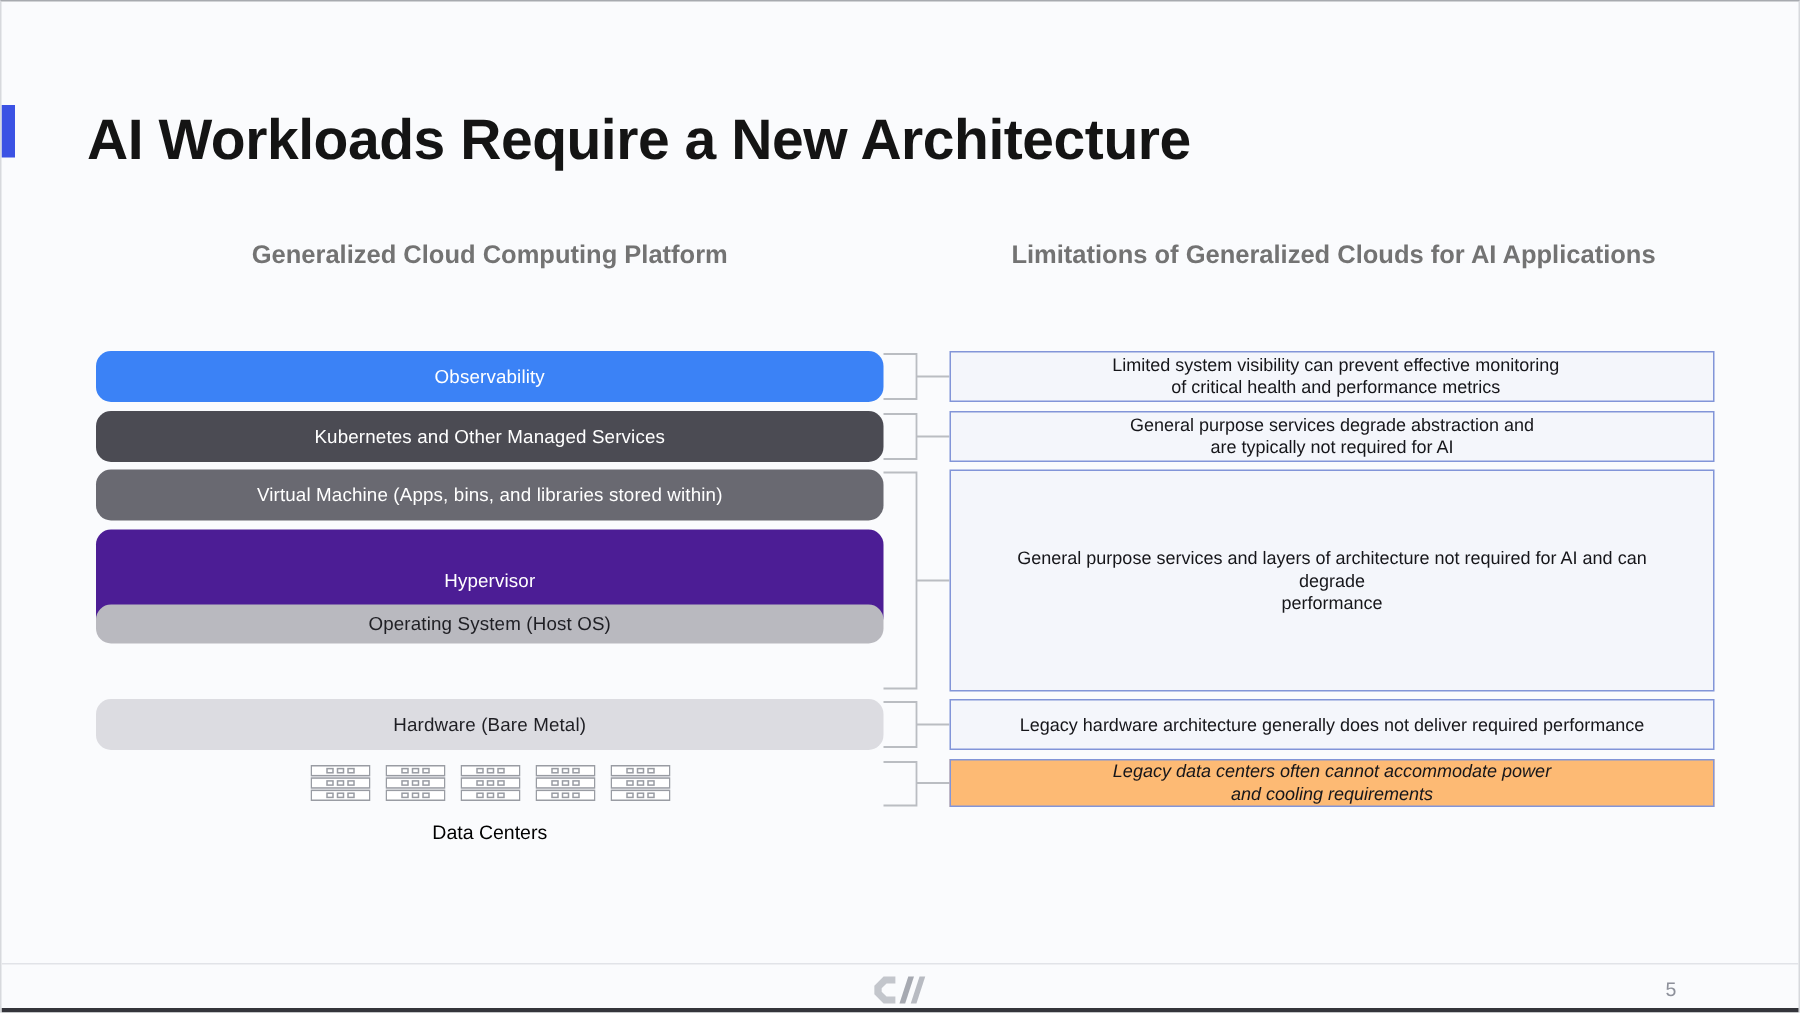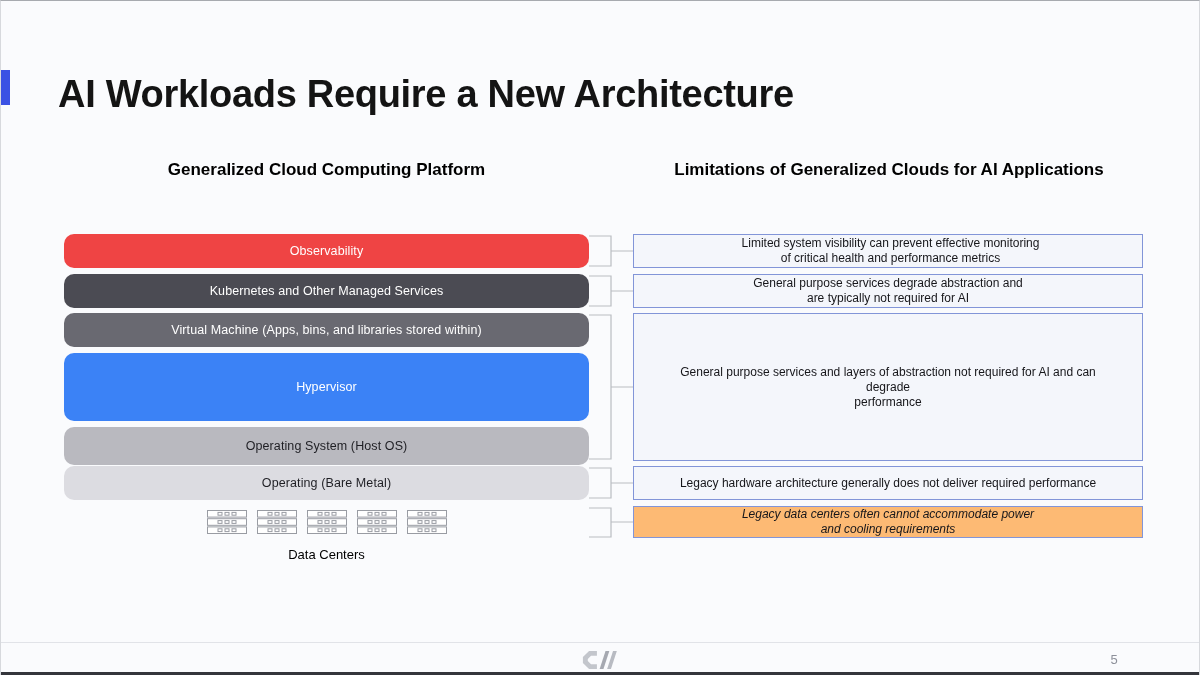--- a/index.html
+++ b/index.html
@@ -13,35 +13,35 @@
     border-right:1px solid rgba(150,154,162,.35);
   }
   .bottom-edge { position:absolute; left:0; bottom:0; width:1200px; height:3px; background:#34353b; }
   .accent-bar { position:absolute; left:0; top:69px; width:9px; height:35px; }
   .title {
     position:absolute; left:57px; top:73px; width:800px;
     font-size:38px; font-weight:700; color:#141414; letter-spacing:-0.3px; line-height:1.1;
   }
   .col-header {
     position:absolute; top:159px; text-align:center;
-    font-size:17px; font-weight:700; color:#000000;
+    font-size:17px; font-weight:700; color:#737373;
   }
   .col-header.left  { left:63px;  width:525px; }
   .col-header.right { left:632px; width:512px; }
 
   .stack-box {
     position:absolute; left:63px; width:525px; border-radius:10px;
     display:flex; align-items:center; justify-content:center;
     font-size:12.5px; letter-spacing:0.1px;
   }
   .s1 { top:233px; height:34px; }
   .s2 { top:273px; height:34px; }
   .s3 { top:312px; height:34px; }
   .s4 { top:352px; height:68px; }
-  .s5 { top:402px; height:38px;margin-top:24px; }
+  .s5 { top:402px; height:26px; }
   .s6 { top:465px; height:34px; }
 
   .limit-box {
     position:absolute; left:632px; width:510px;
     display:flex; align-items:center; justify-content:center;
     text-align:center; font-size:12px; line-height:15px; color:#16161a;
     white-space:pre-line; padding:2px 24px;
   }
   .l1 { top:233px; height:34px;padding-left:29px; }
   .l2 { top:273px; height:34px; }
@@ -69,26 +69,26 @@
 
 <div class="slide">
 
   <div class="accent-bar" style="background: rgb(59, 82, 228);"></div>
 
   <h1 class="title">AI Workloads Require a New Architecture</h1>
 
   <div class="col-header left">Generalized Cloud Computing Platform</div>
   <div class="col-header right">Limitations of Generalized Clouds for AI Applications</div>
 
-  <div class="stack-box s1" style="background: #ef4444; color: rgb(255, 255, 255);">Observability</div>
+  <div class="stack-box s1" style="background: #3b82f6; color: rgb(255, 255, 255);">Observability</div>
   <div class="stack-box s3" style="background: rgb(105, 105, 113); color: rgb(255, 255, 255);">Virtual Machine (Apps, bins, and libraries stored within)</div>
   <div class="stack-box s2" style="background: rgb(75, 75, 83); color: rgb(255, 255, 255);">Kubernetes and Other Managed Services</div>
-  <div class="stack-box s4" style="background: #3b82f6; color: rgb(255, 255, 255);">Hypervisor</div>
+  <div class="stack-box s4" style="background: #4c1d95; color: rgb(255, 255, 255);">Hypervisor</div>
   <div class="stack-box s5" style="background: rgb(185, 185, 191); color: rgb(31, 31, 36);">Operating System (Host OS)</div>
-  <div class="stack-box s6" style="background: rgb(220, 220, 225); color: rgb(31, 31, 36);">Operating (Bare Metal)</div>
+  <div class="stack-box s6" style="background: rgb(220, 220, 225); color: rgb(31, 31, 36);">Hardware (Bare Metal)</div>
 
   <div class="servers">
     <svg width="40" height="24" viewBox="0 0 40 24">
       <g fill="#ffffff" stroke="#999ca3" stroke-width="1">
         <rect x="0.5" y="0.5" width="39" height="6.6"></rect>
           <rect x="0.5" y="8.7" width="39" height="6.6"></rect>
           <rect x="0.5" y="16.9" width="39" height="6.6"></rect>
       </g>
       <g fill="none" stroke="#999ca3" stroke-width="1">
         <rect x="11" y="2.4" width="4" height="2.8"></rect>
@@ -184,21 +184,21 @@
       <path d="M588 314 H610 V458 H588 M610 386 H632"></path>
       <path d="M588 467 H610 V497 H588 M610 482 H632"></path>
       <path d="M588 507 H610 V536 H588 M610 521 H632"></path>
     </g>
   </svg>
 
   <div class="limit-box l1" style="border: 1px solid rgb(130, 149, 216); background: rgb(244, 246, 251);">Limited system visibility can prevent effective monitoring
 of critical health and performance metrics</div>
   <div class="limit-box l2" style="border: 1px solid rgb(130, 149, 216); background: rgb(244, 246, 251);">General purpose services degrade abstraction and
 are typically not required for AI</div>
-  <div class="limit-box l3" style="border: 1px solid rgb(130, 149, 216); background: rgb(244, 246, 251);">General purpose services and layers of abstraction not required for AI and can degrade
+  <div class="limit-box l3" style="border: 1px solid rgb(130, 149, 216); background: rgb(244, 246, 251);">General purpose services and layers of architecture not required for AI and can degrade
 performance</div>
   <div class="limit-box l4" style="border: 1px solid rgb(130, 149, 216); background: rgb(244, 246, 251);">Legacy hardware architecture generally does not deliver required performance</div>
   <div class="limit-box l5" style="border: 1px solid rgb(130, 149, 216); background: #fdba74; font-style: italic;">Legacy data centers often cannot accommodate power
 and cooling requirements</div>
 
   <div class="footer-divider"></div>
   <svg class="footer-logo" width="38" height="20" viewBox="0 0 42 22">
     <path d="M16.5 1 H7.8 L1 7.8 V14.2 L7.8 21 H16.5 V15.8 H10 L6.4 12.2 V9.8 L10 6.2 H16.5 Z" fill="#c3c6cc"></path>
     <path d="M19.5 21 L26 1 H30.2 L23.7 21 Z" fill="#a6a9b1"></path>
     <path d="M27.8 21 L34.3 1 H38.5 L32 21 Z" fill="#b8bbc2"></path>

